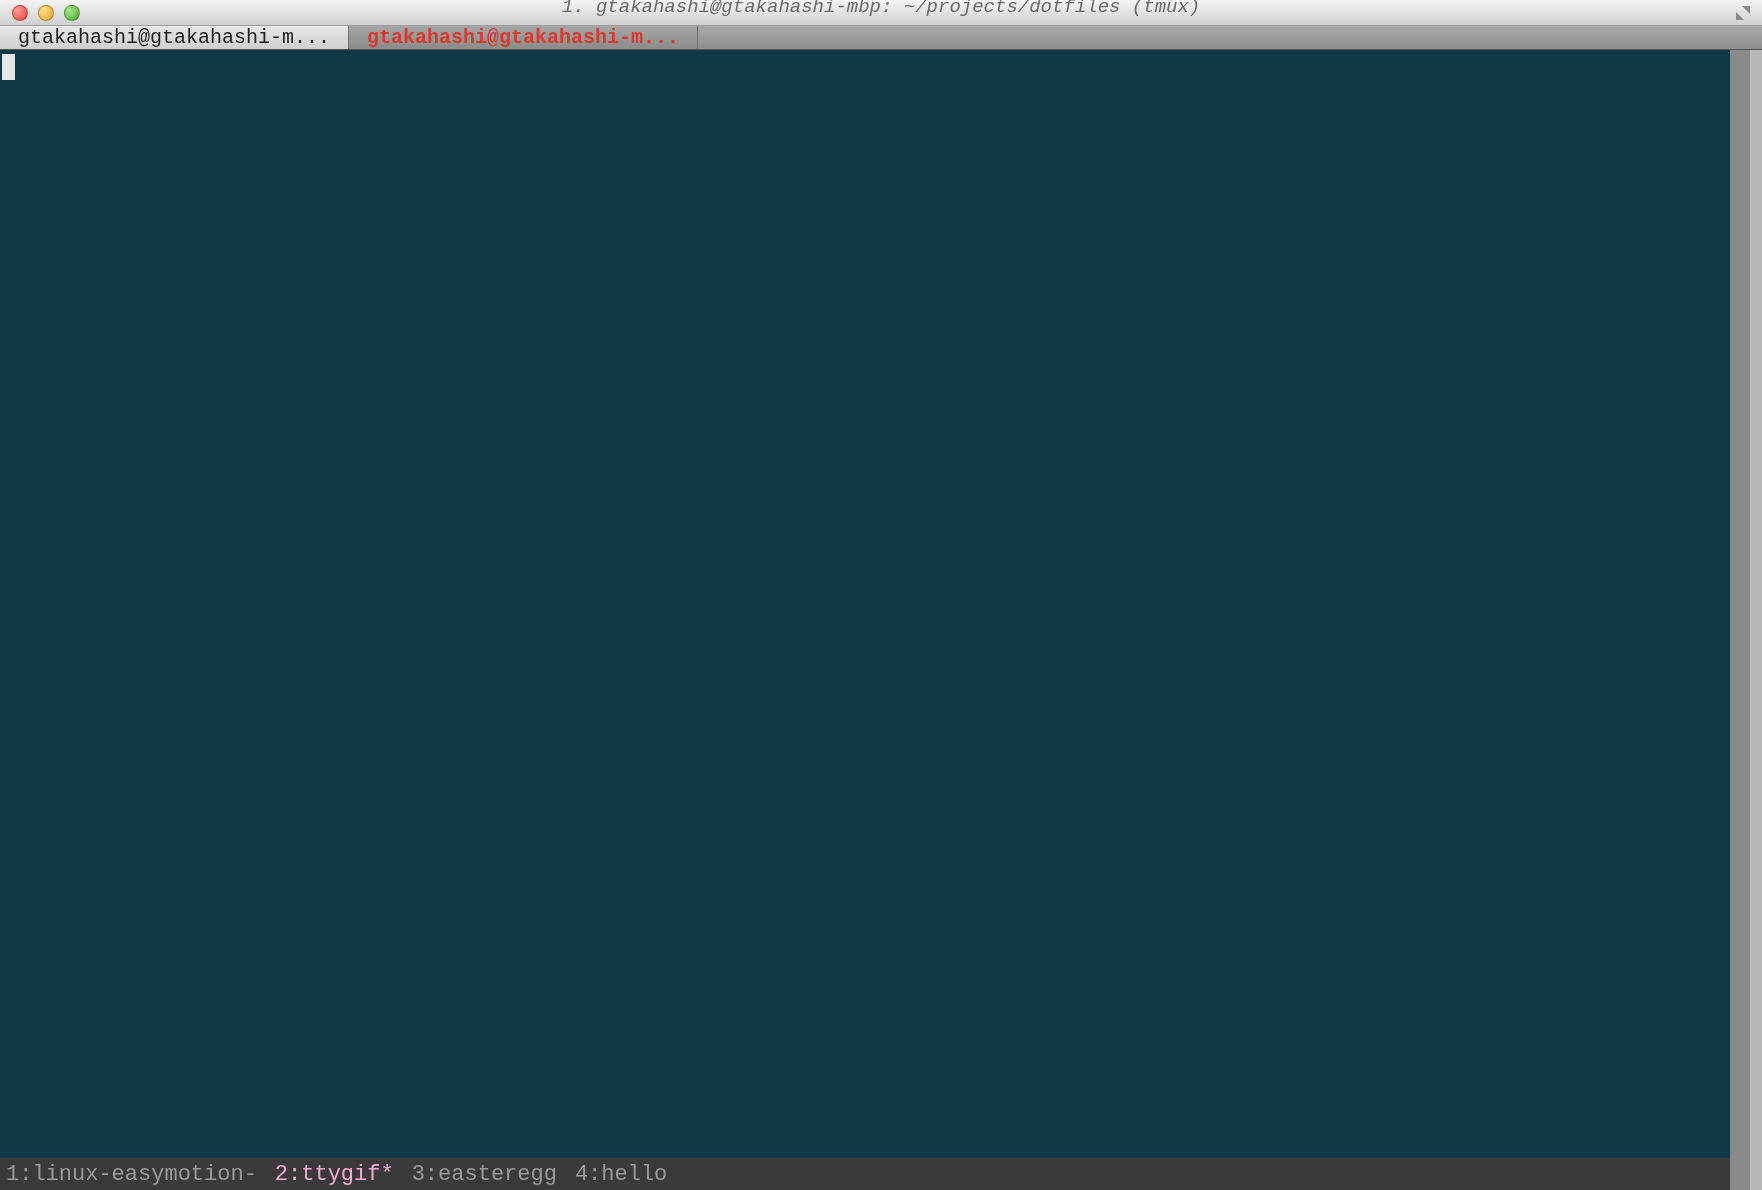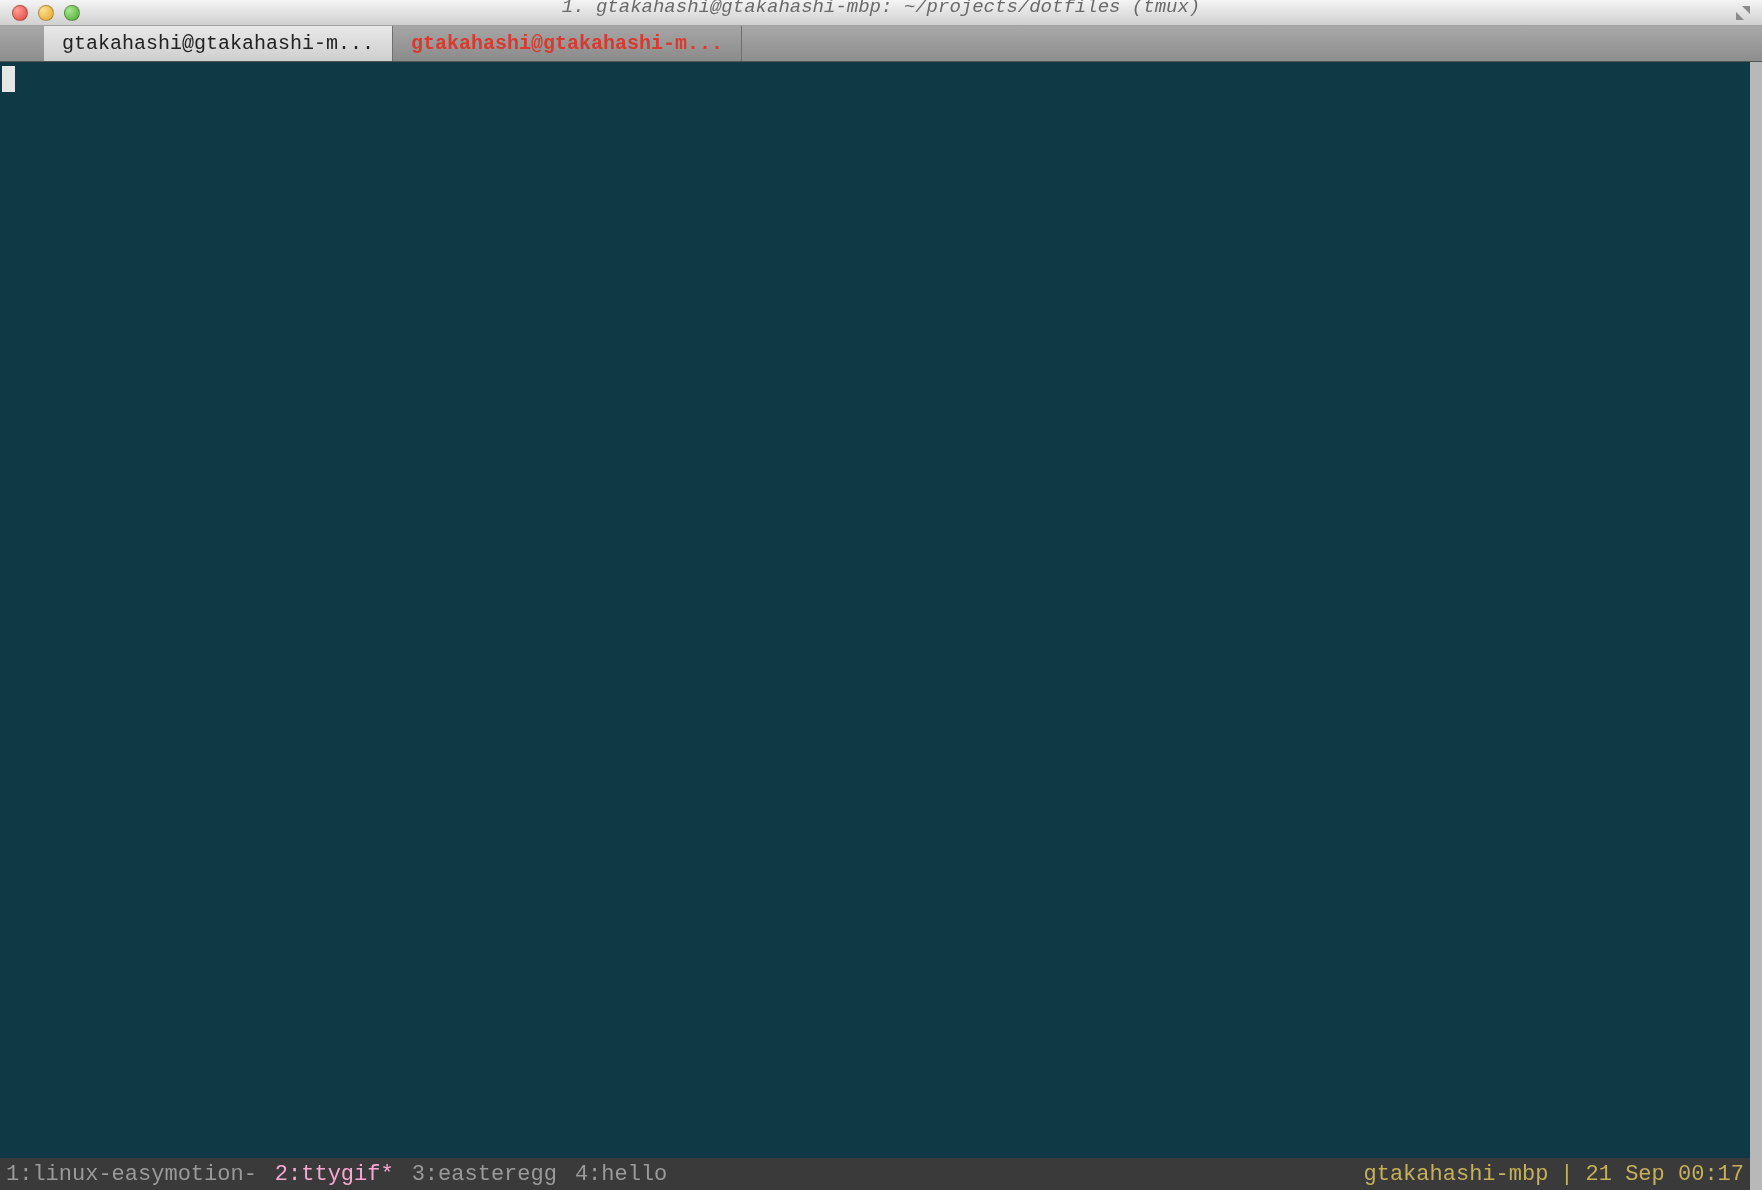--- a/index.html
+++ b/index.html
@@ -57,26 +57,25 @@
       font-weight: 400;
     }
     .titlebar-right {
       margin-left: auto;
       padding-right: 10px;
       display: flex;
       align-items: center;
     }
     .expand-icon svg { display:block; }
     .tabbar {
-      height: 36px;
+      height: 24px;
       background: linear-gradient(to bottom, #a8a8a8, #8e8e8e);
       display: flex;
       align-items: stretch;
       border-bottom: 1px solid #555;
-      padding-left: 44px;
     }
     .tab {
       display: flex;
       align-items: center;
       padding: 0 18px;
       font-size: 20px;
       border-right: 1px solid #6f6f6f;
       white-space: nowrap;
       cursor: pointer;
     }
@@ -134,20 +133,21 @@
     .status-sep {
       color: #c7b05a;
     }
     .right-edge {
       width: 12px;
       background: #b8b8b8;
     }
     .main-wrap {
       flex: 1;
       display: flex;
+      gap: 20px;
     }
     .left-col {
       flex: 1;
       display: flex;
       flex-direction: column;
     }
   </style>
 </head>
 <body>
 
@@ -182,21 +182,16 @@
     <div class="terminal">
       <div class="cursor"></div>
     </div>
     <div class="statusbar">
       <div class="status-left">
         <span class="win-item dim">1:linux-easymotion-</span>
         <span class="win-item active">2:ttygif*</span>
         <span class="win-item dim">3:easteregg</span>
         <span class="win-item dim">4:hello</span>
       </div>
-      <div class="status-right">
-        <span>gtakahashi-mbp</span>
-        <span class="status-sep">|</span>
-        <span>21 Sep 00:17</span>
-      </div>
     </div>
   </div>
   <div class="right-edge"></div>
 </div>
 
 </body></html>

